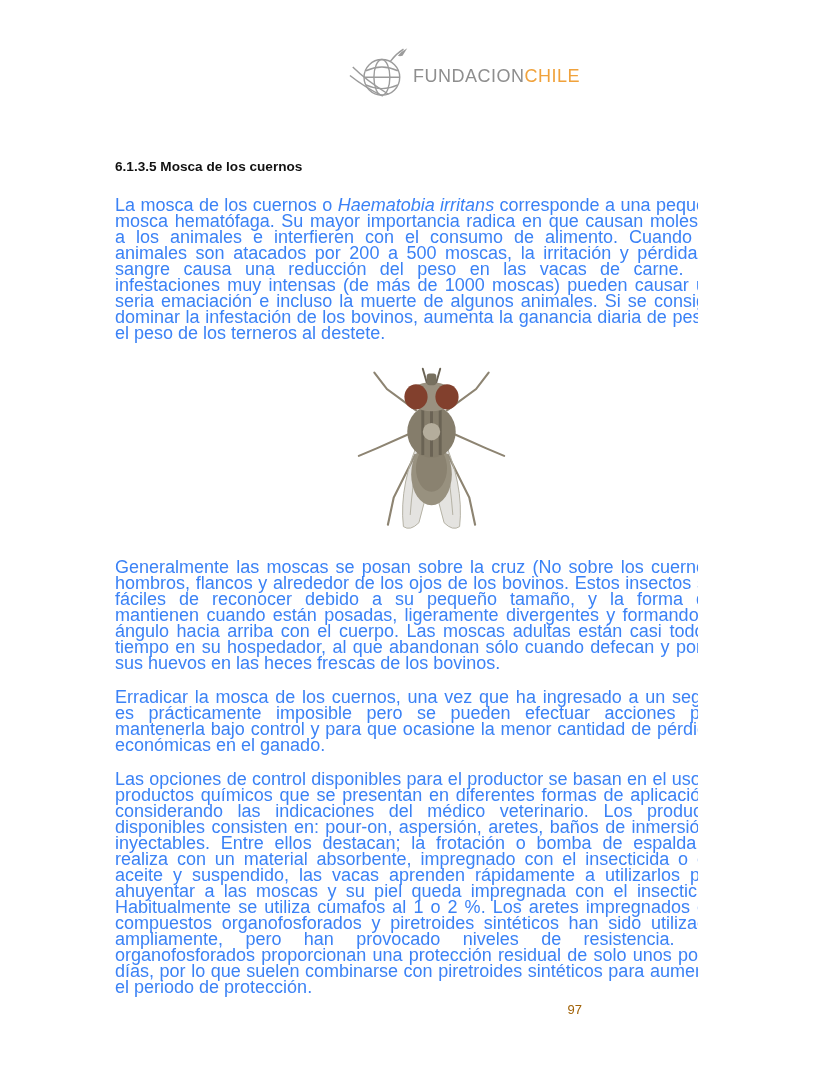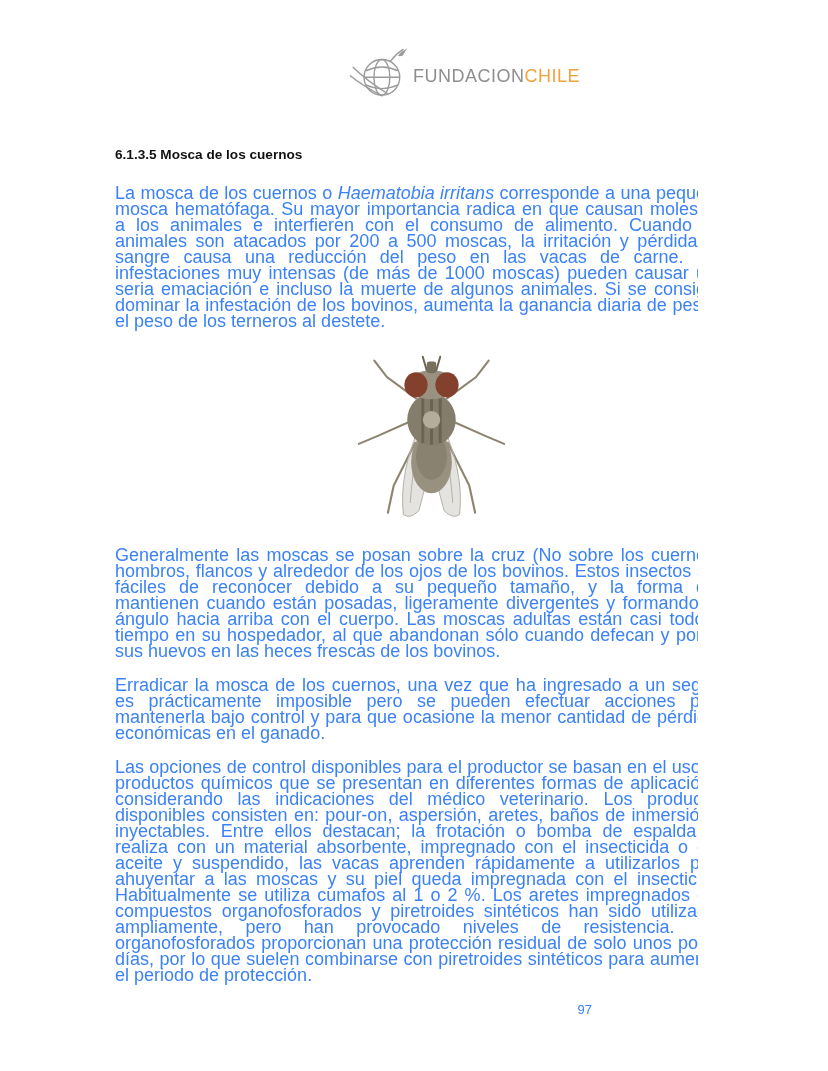--- a/index.html
+++ b/index.html
@@ -21,21 +21,21 @@
     align-items: center;
     gap: 2px;
   }
   .logo-text { font-size: 18px; letter-spacing: 0.5px; font-weight: 500; white-space: nowrap; }
   .logo-text .primary { color: #8e8e8e; }
   .logo-text .secondary { color: #f0a23c; }
   
   .content {
     position: absolute;
     left: 115px;
-    top: 147px;
+    top: 159px;
     width: 616px;
   }
   .heading {
     font-size: 13.6px;
     font-weight: bold;
     margin: 0 0 23px 0;
     color: #111111;
   }
   .body-para {
     font-size: 18px;
@@ -51,23 +51,23 @@
     height: 186px;
     display: flex;
     justify-content: center;
     align-items: center;
     margin: 8px 0 14px 8px;
   }
   
   .page-number {
     position: absolute;
     top: 1002px;
-    right: 106px;
+    right: 116px;
     font-size: 13px;
-    color: #3b82f6;
+    color: #a16207;
   }
 </style>
 </head>
 <body>
 
 <div class="page">
 
   <div class="logo">
     <span>
       <svg viewBox="0 0 66 60" width="62" height="57">

